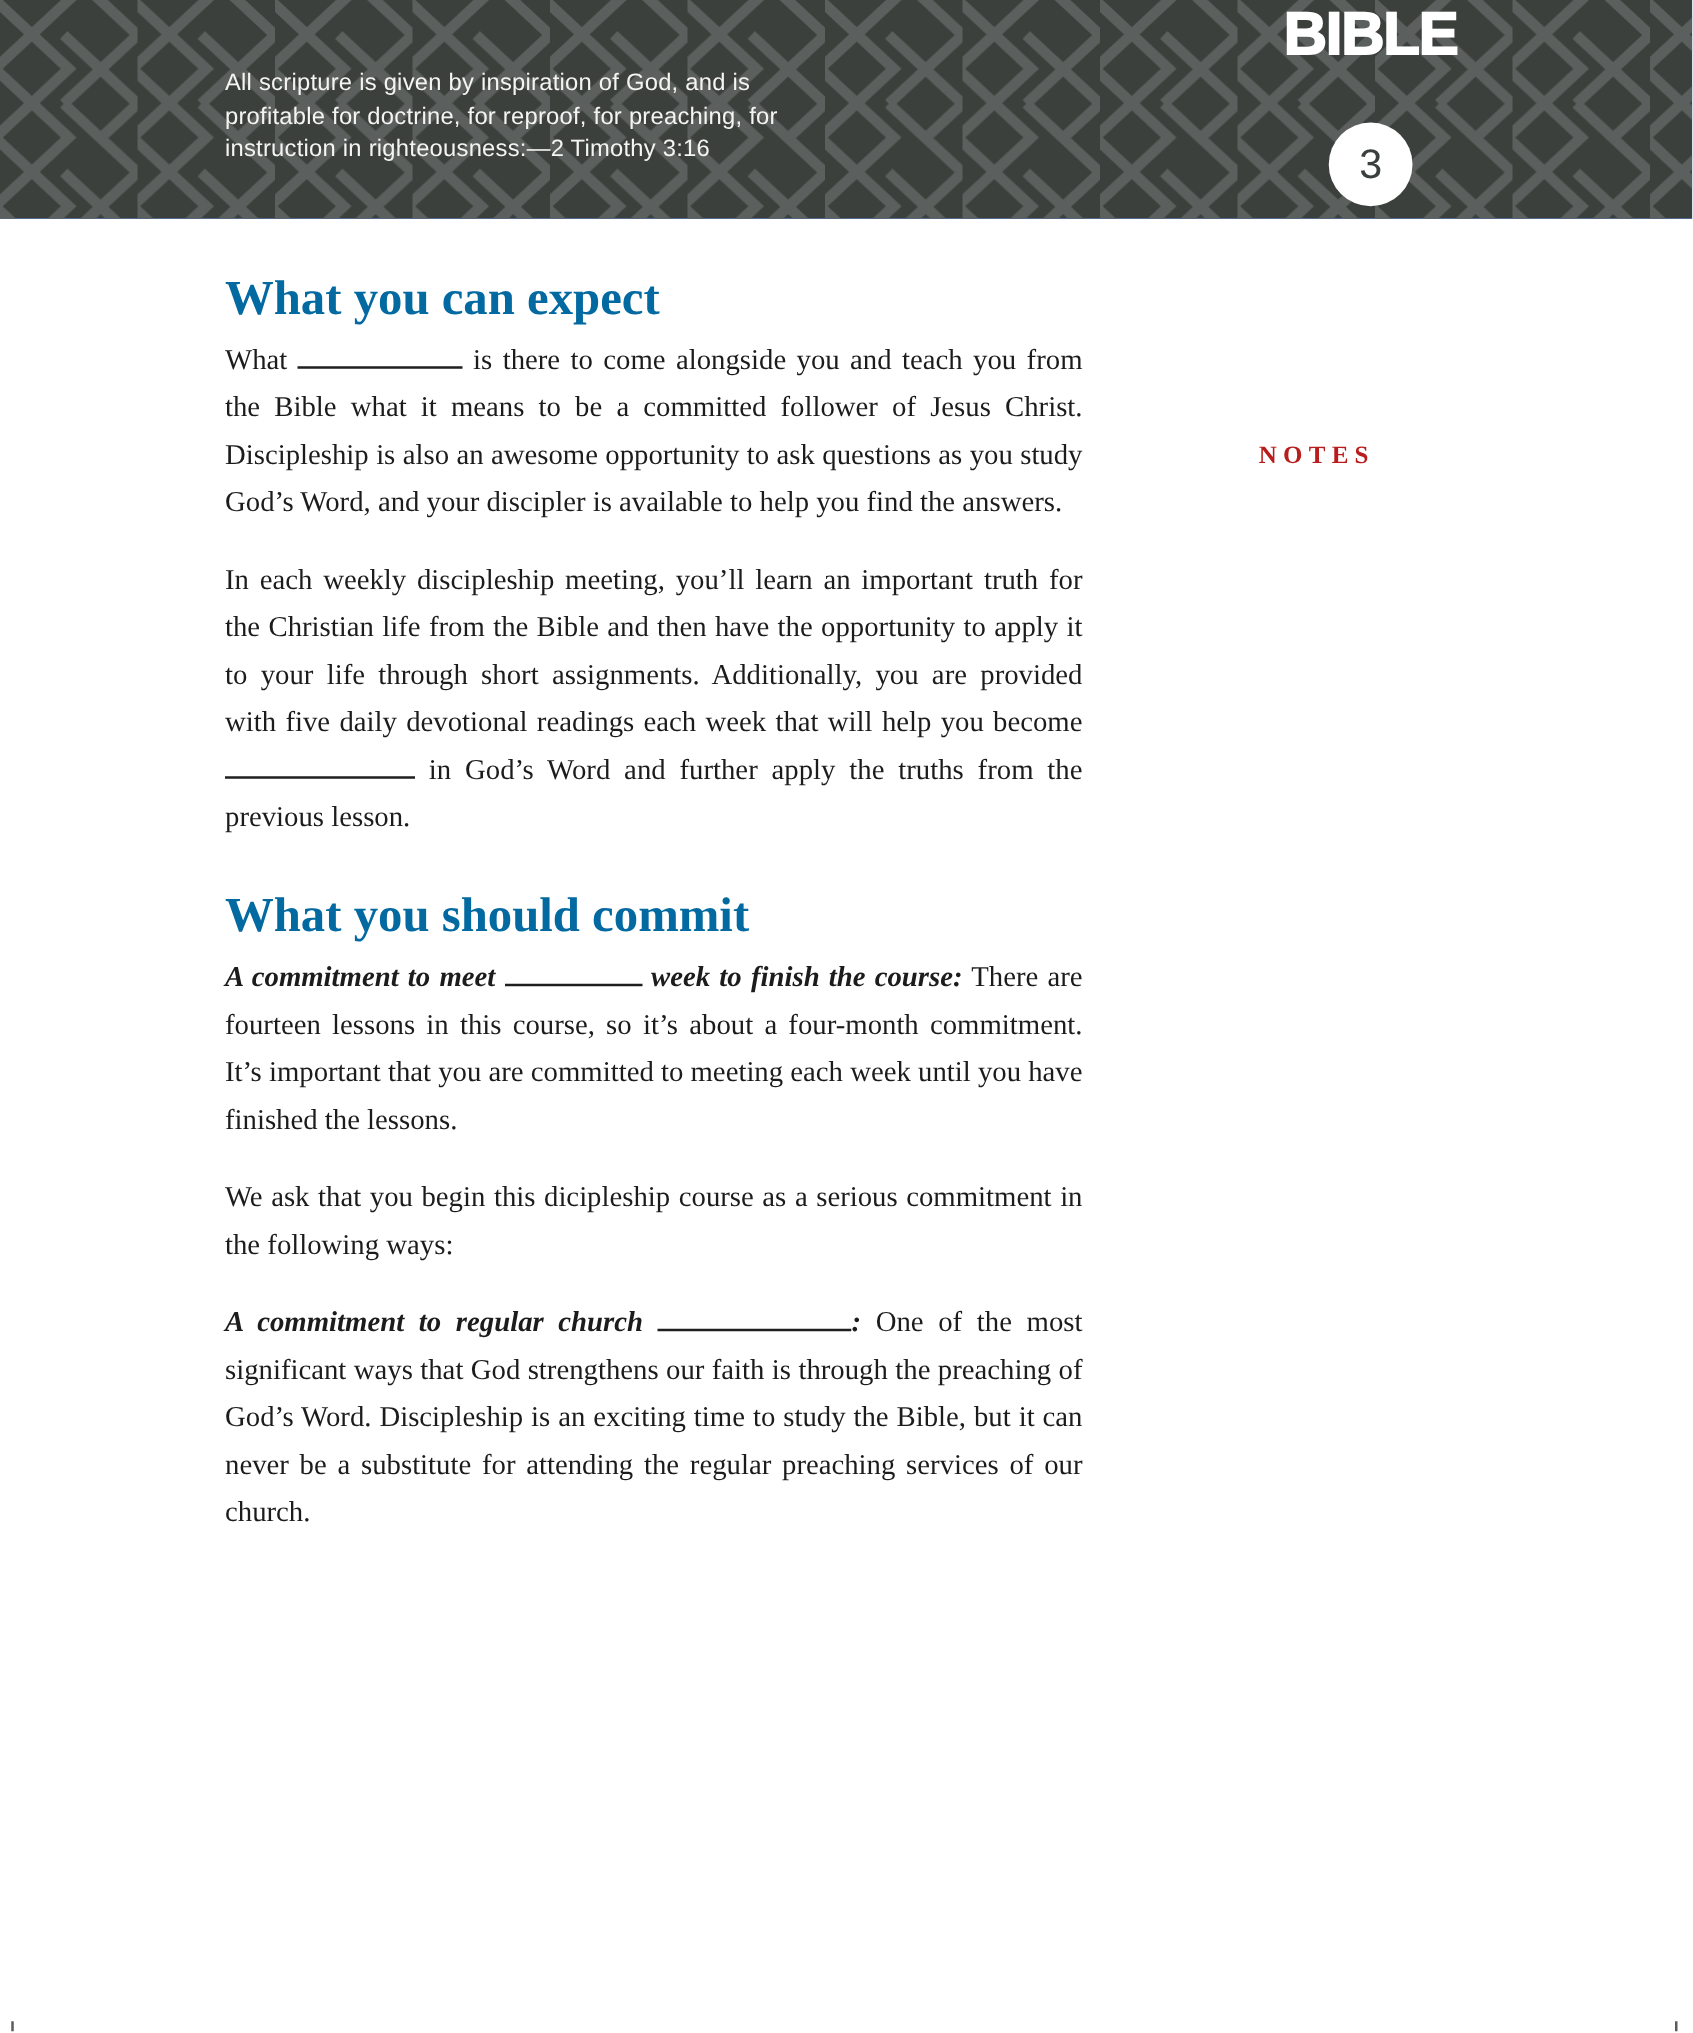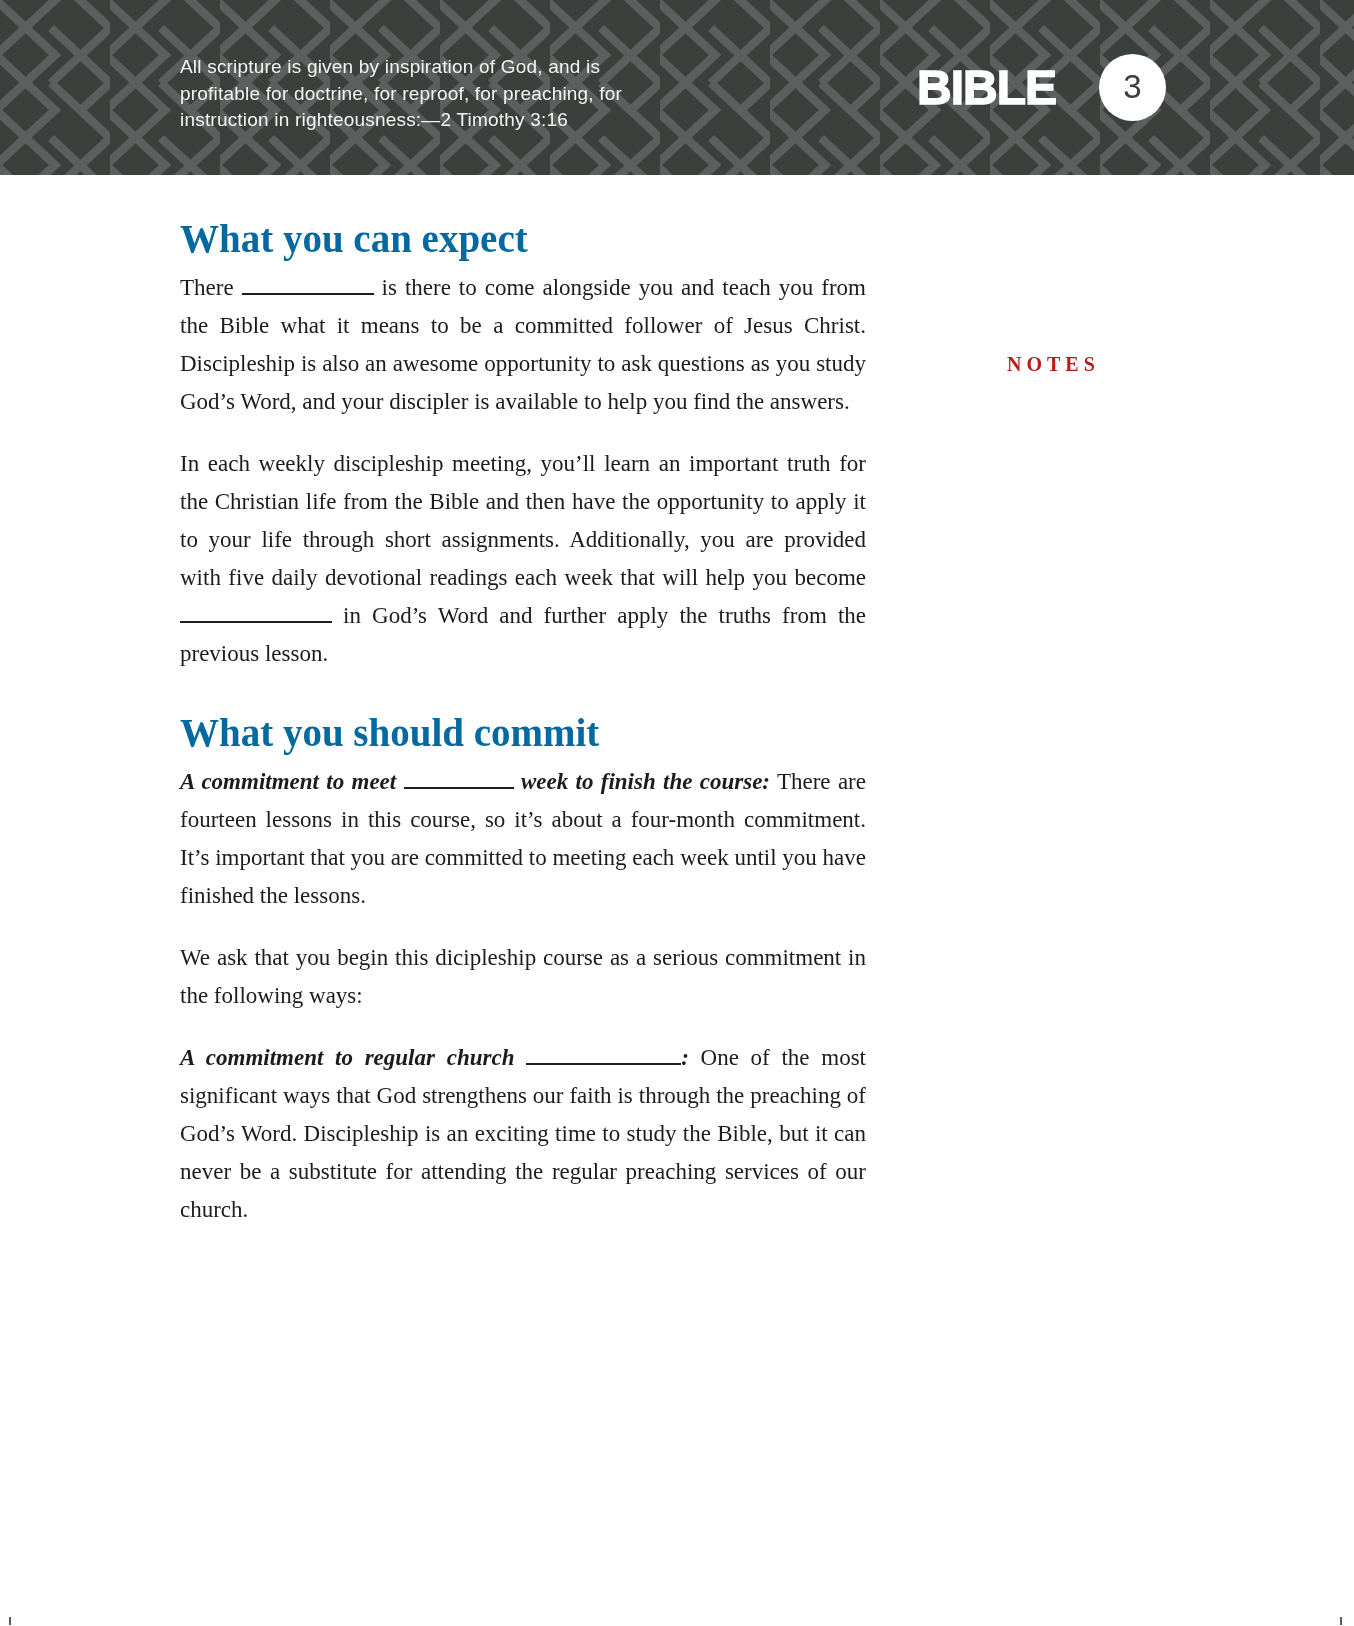--- a/index.html
+++ b/index.html
@@ -34,20 +34,21 @@
     letter-spacing: 0.2px;
   }
   .header-brand {
     position: absolute;
     top: 0;
     height: 100%;
     right: 188px;
     display: flex;
     align-items: center;
     gap: 43px;
+    flex-direction: column;
   }
   .brand-word {
     font-family: "Liberation Sans", sans-serif;
     font-weight: 800;
     font-size: 48px;
     letter-spacing: -1px;
     color: #ffffff;
     -webkit-text-stroke: 1.5px #ffffff;
   }
   .page-circle {
@@ -155,21 +156,21 @@
     </div>
   </div>
 
   <div class="main">
     <div class="notes-label">NOTES</div>
 
     <div class="text-col">
 
       <h2 class="section-heading">What you can expect</h2>
 
-      <p class="body-par"><span>There </span><span class="blank" style="width: 132px;"></span><span> is there to come alongside you and teach you from the Bible what it means to be a committed follower of Jesus Christ. Discipleship is also an awesome opportunity to ask questions as you study God’s Word, and your discipler is available to help you find the answers.</span></p>
+      <p class="body-par"><span>What </span><span class="blank" style="width: 132px;"></span><span> is there to come alongside you and teach you from the Bible what it means to be a committed follower of Jesus Christ. Discipleship is also an awesome opportunity to ask questions as you study God’s Word, and your discipler is available to help you find the answers.</span></p>
       <p class="body-par"><span>In each weekly discipleship meeting, you’ll learn an important truth for the Christian life from the Bible and then have the opportunity to apply it to your life through short assignments. Additionally, you are provided with five daily devotional readings each week that will help you become </span><span class="blank" style="width: 152px;"></span><span> in God’s Word and further apply the truths from the previous lesson.</span></p>
 
       <h2 class="section-heading second">What you should commit</h2>
 
       <p class="body-par"><span class="bi">A commitment to meet </span><span class="blank" style="width: 110px;"></span><span class="bi"> week to finish the course:</span><span> There are fourteen lessons in this course, so it’s about a four-month commitment. It’s important that you are committed to meeting each week until you have finished the lessons.</span></p>
       <p class="body-par"><span>We ask that you begin this dicipleship course as a serious commitment in the following ways:</span></p>
       <p class="body-par"><span class="bi">A commitment to regular church </span><span class="blank" style="width: 155px;"></span><span class="bi">:</span><span> One of the most significant ways that God strengthens our faith is through the preaching of God’s Word. Discipleship is an exciting time to study the Bible, but it can never be a substitute for attending the regular preaching services of our church.</span></p>
 
     </div>
   </div>

